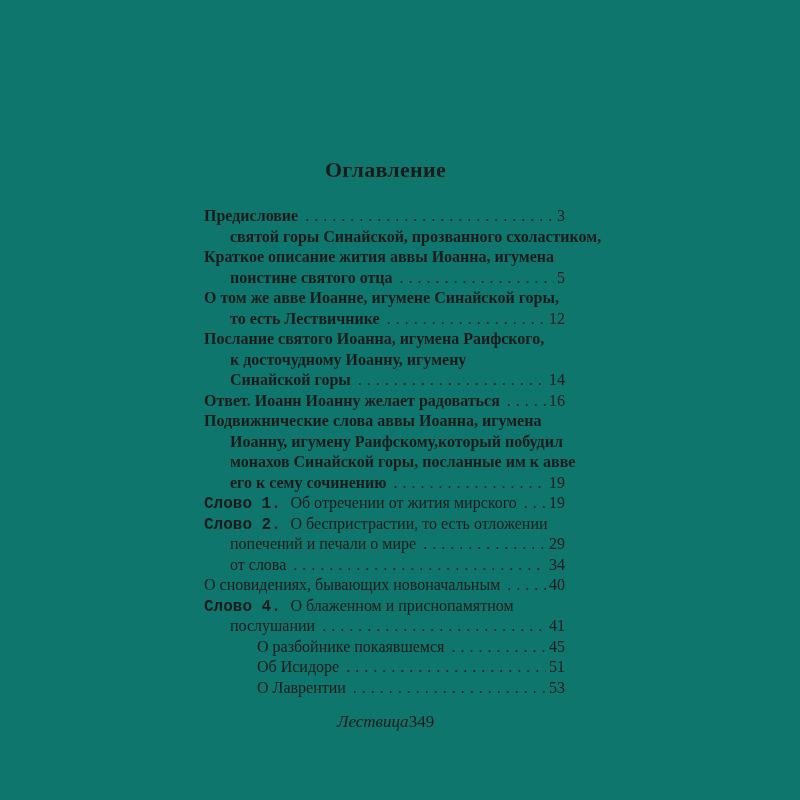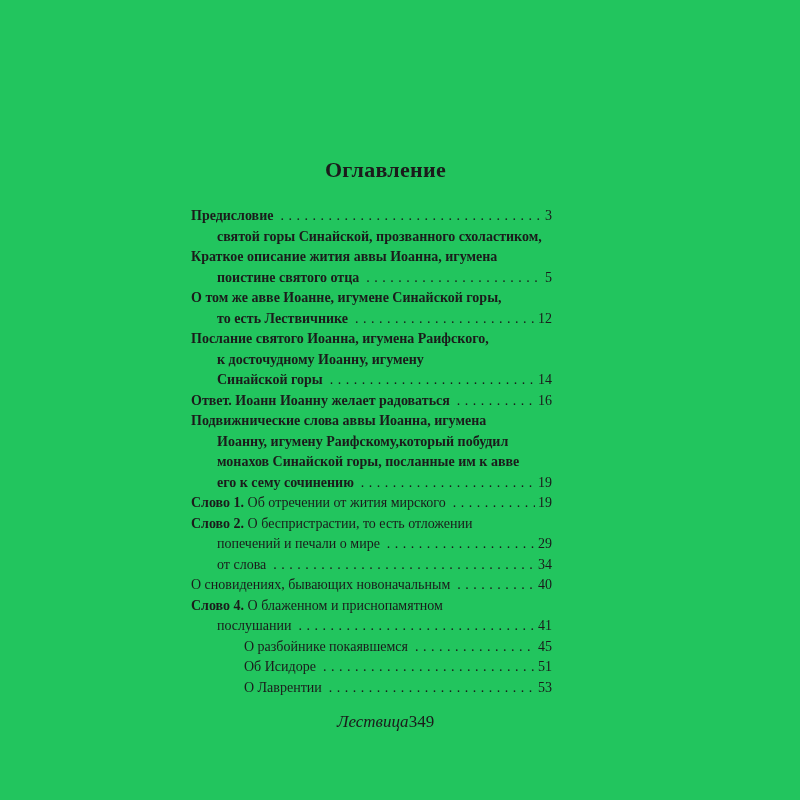--- a/index.html
+++ b/index.html
@@ -26,36 +26,36 @@
     width: 361px;
     margin: 0;
     text-align: center;
     font-size: 22px;
     font-weight: bold;
     letter-spacing: 0.3px;
   }
   .toc {
     position: absolute;
     top: 206px;
-    left: 191px;
+    left: 204px;
     width: 361px;
-    font-size: 14px;
+    font-size: 16px;
   }
   .toc-row {
     display: flex;
     align-items: baseline;
     height: 20.5px;
     line-height: 20.5px;
     white-space: nowrap;
   }
   .toc-row.bold .entry-text { font-weight: bold; }
   .indent-0 { padding-left: 0; }
   .indent-1 { padding-left: 26px; }
   .indent-2 { padding-left: 53px; }
-  .prefix { font-weight: bold; }
+  .prefix { font-weight: bold; font-family: Liberation Mono, monospace; }
   .entry-text { flex: 0 0 auto; }
   .dots {
     flex: 1 1 auto;
     min-width: 0;
     overflow: hidden;
     margin-left: 7px;
     margin-right: 3px;
     font-weight: normal;
     letter-spacing: 0.5px;
     white-space: nowrap;
@@ -74,21 +74,21 @@
     justify-content: center;
     align-items: baseline;
     font-size: 17px;
     line-height: 20px;
   }
   .running-title { font-style: italic; }
 </style>
 </head>
 <body>
 
-<div class="sheet" style="background: #22c55e; color: rgb(27, 27, 27);">
+<div class="sheet" style="background: #0f766e; color: rgb(27, 27, 27);">
   <h1 class="title">Оглавление</h1>
   <div class="toc">
       <div class="toc-row indent-0 bold">
         <span class="entry-text">Предисловие</span>
         <span class="dots">. . . . . . . . . . . . . . . . . . . . . . . . . . . . . . . . . . . . . . . . . . . . . . . . . . . . . . . . . . . . </span>
         <span class="num">3</span>
       </div>
       <div class="toc-row indent-1 bold">
         <span class="entry-text">святой горы Синайской, прозванного схоластиком,</span>
       </div>

